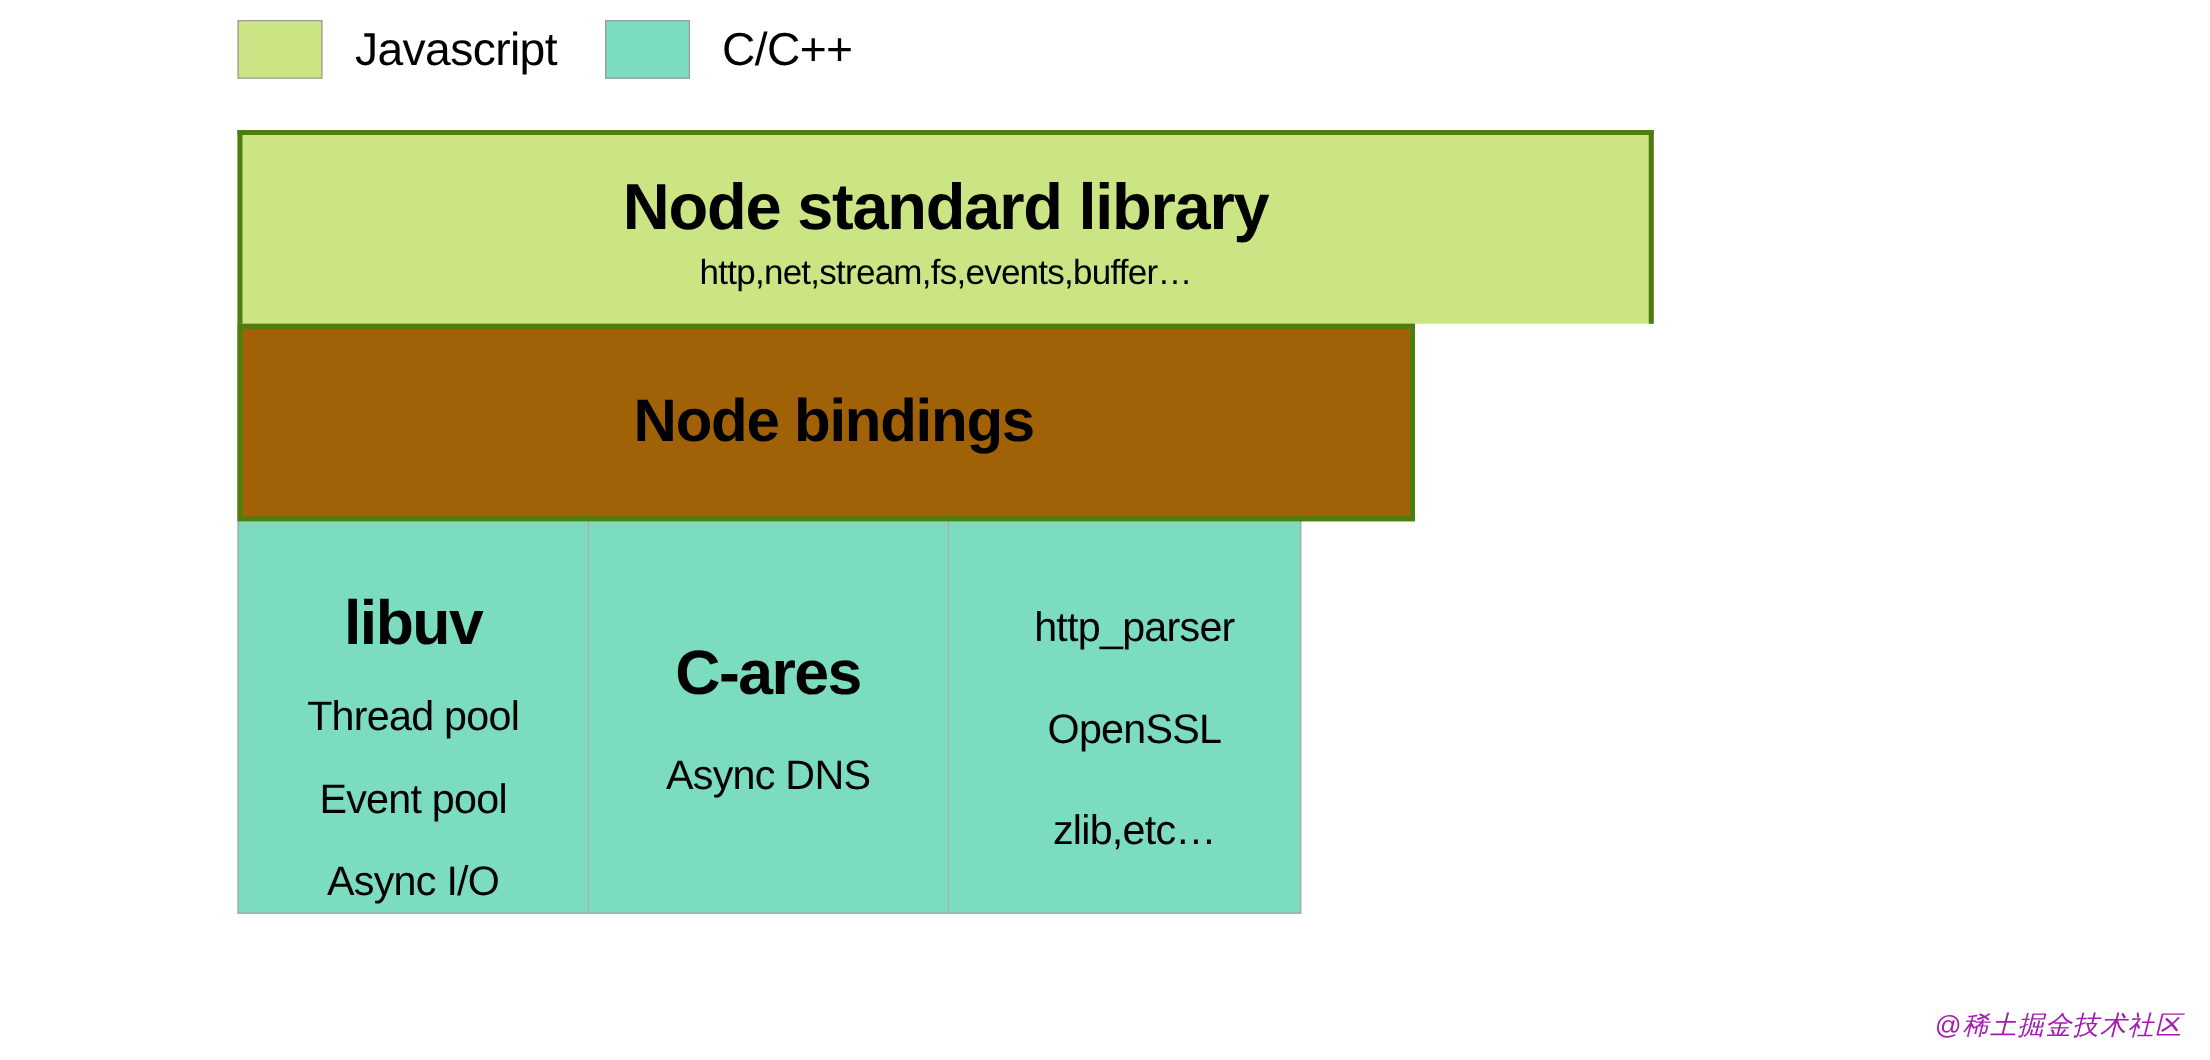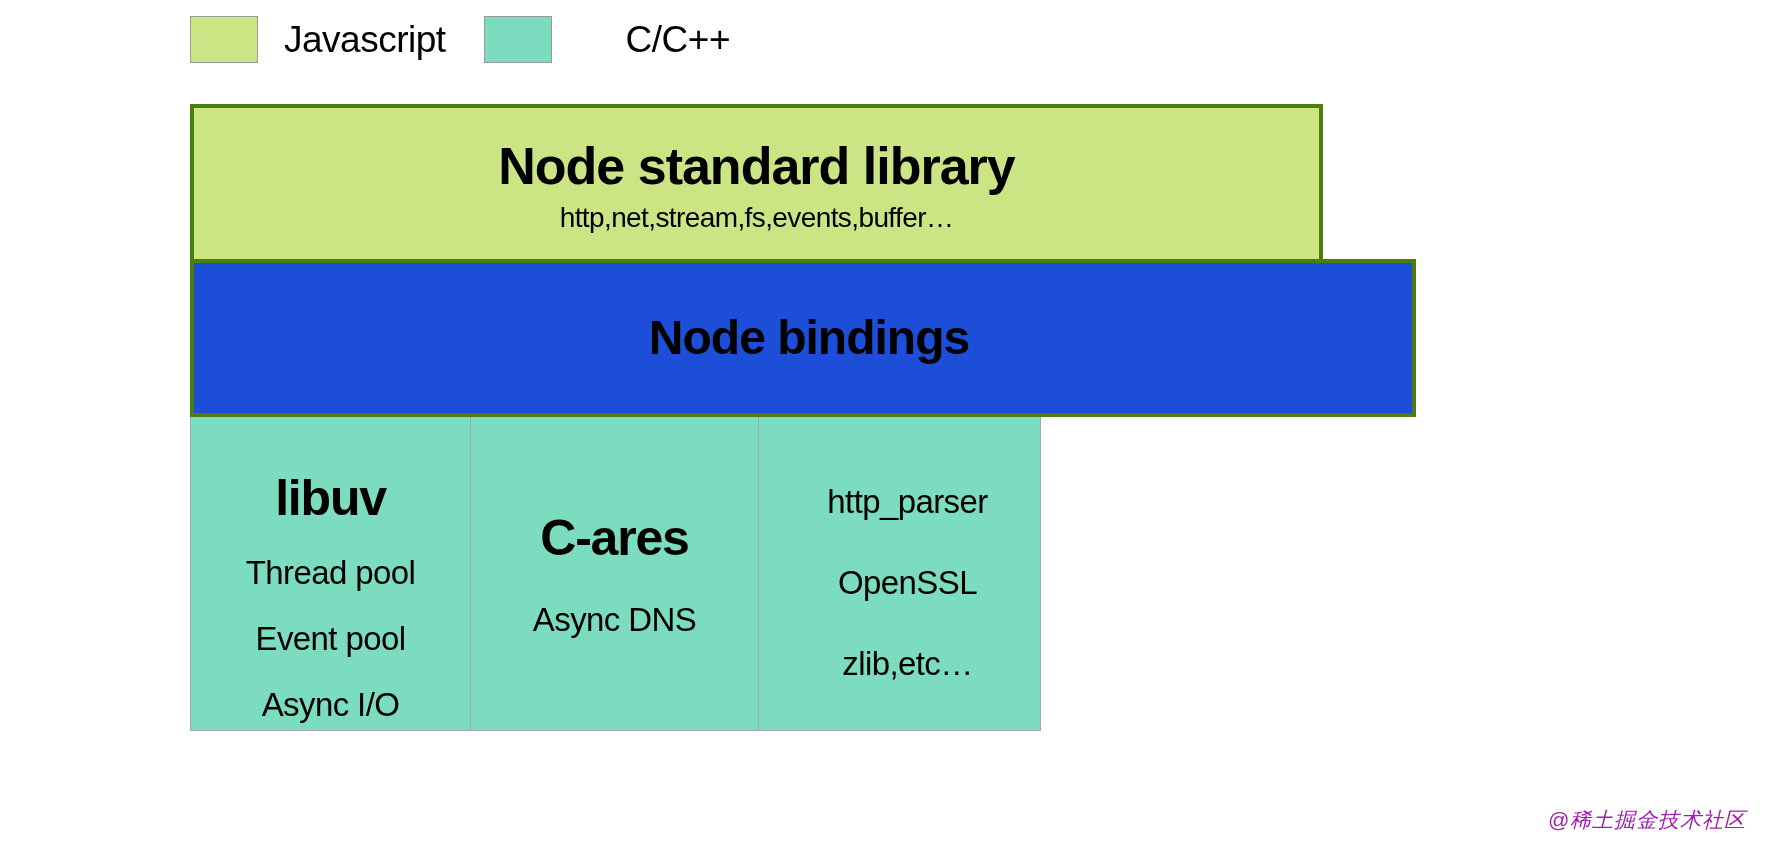--- a/index.html
+++ b/index.html
@@ -23,21 +23,21 @@
     left: 190px;
     top: 14px;
     height: 50px;
     display: flex;
     align-items: center;
   }
   .legend-item {
     display: flex;
     align-items: center;
   }
-  .legend-item + .legend-item { margin-left: 38px; gap: 48px; }
+  .legend-item + .legend-item { margin-left: 38px; }
   .legend-swatch {
     width: 68px;
     height: 47px;
     border: 1px solid #9a9a9a;
     box-sizing: border-box;
   }
   .legend-label {
     margin-left: 26px;
     font-size: 37px;
     line-height: 1;
@@ -80,22 +80,22 @@
     font-size: 28px;
     letter-spacing: -0.6px;
     line-height: 1.1;
     margin-top: 10px;
   }
 
   
   #layer-bindings {
     position: relative;
     height: 158px;
-    width: 1226px;
-    background: #1d4ed8;
+    width: 942px;
+    background: #a16207;
     padding-left: 12px;
   }
   #layer-bindings .layer-title {
     font-size: 48px;
     font-weight: bold;
     letter-spacing: -1px;
     line-height: 1.05;
   }
 
   

